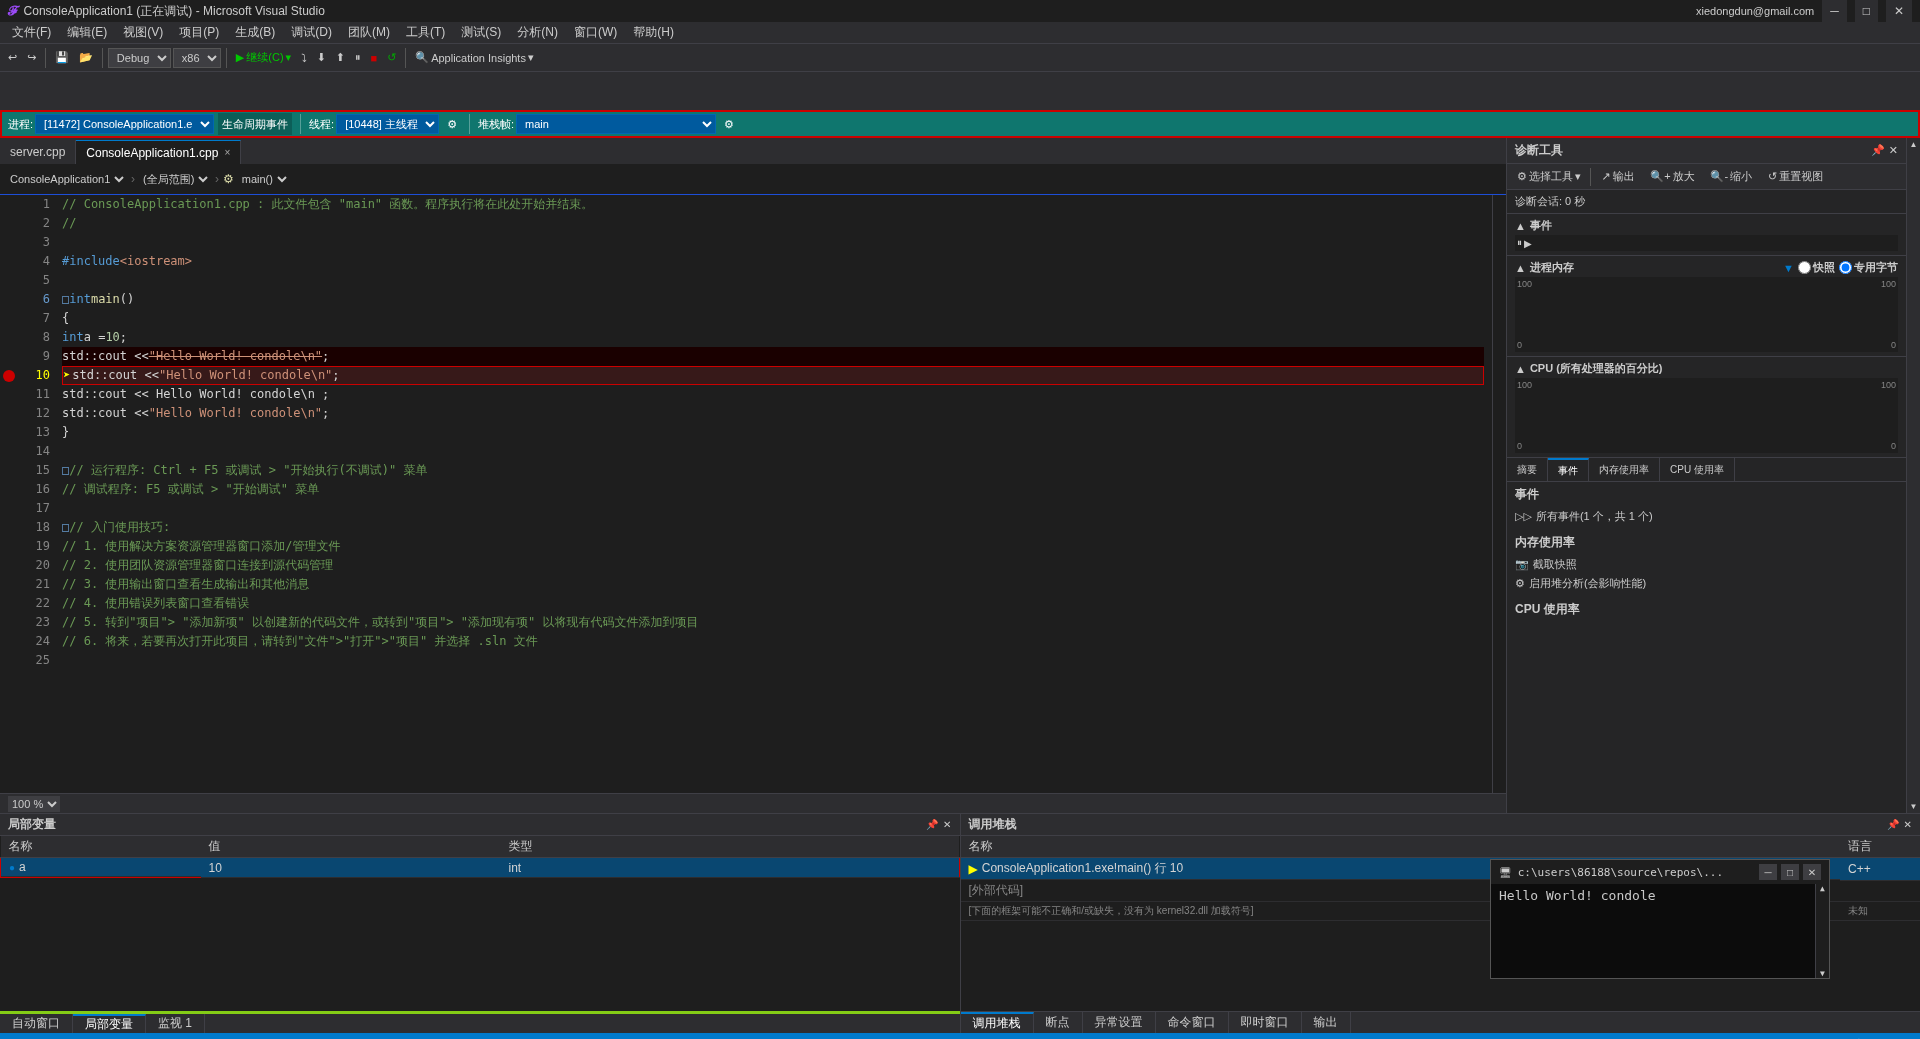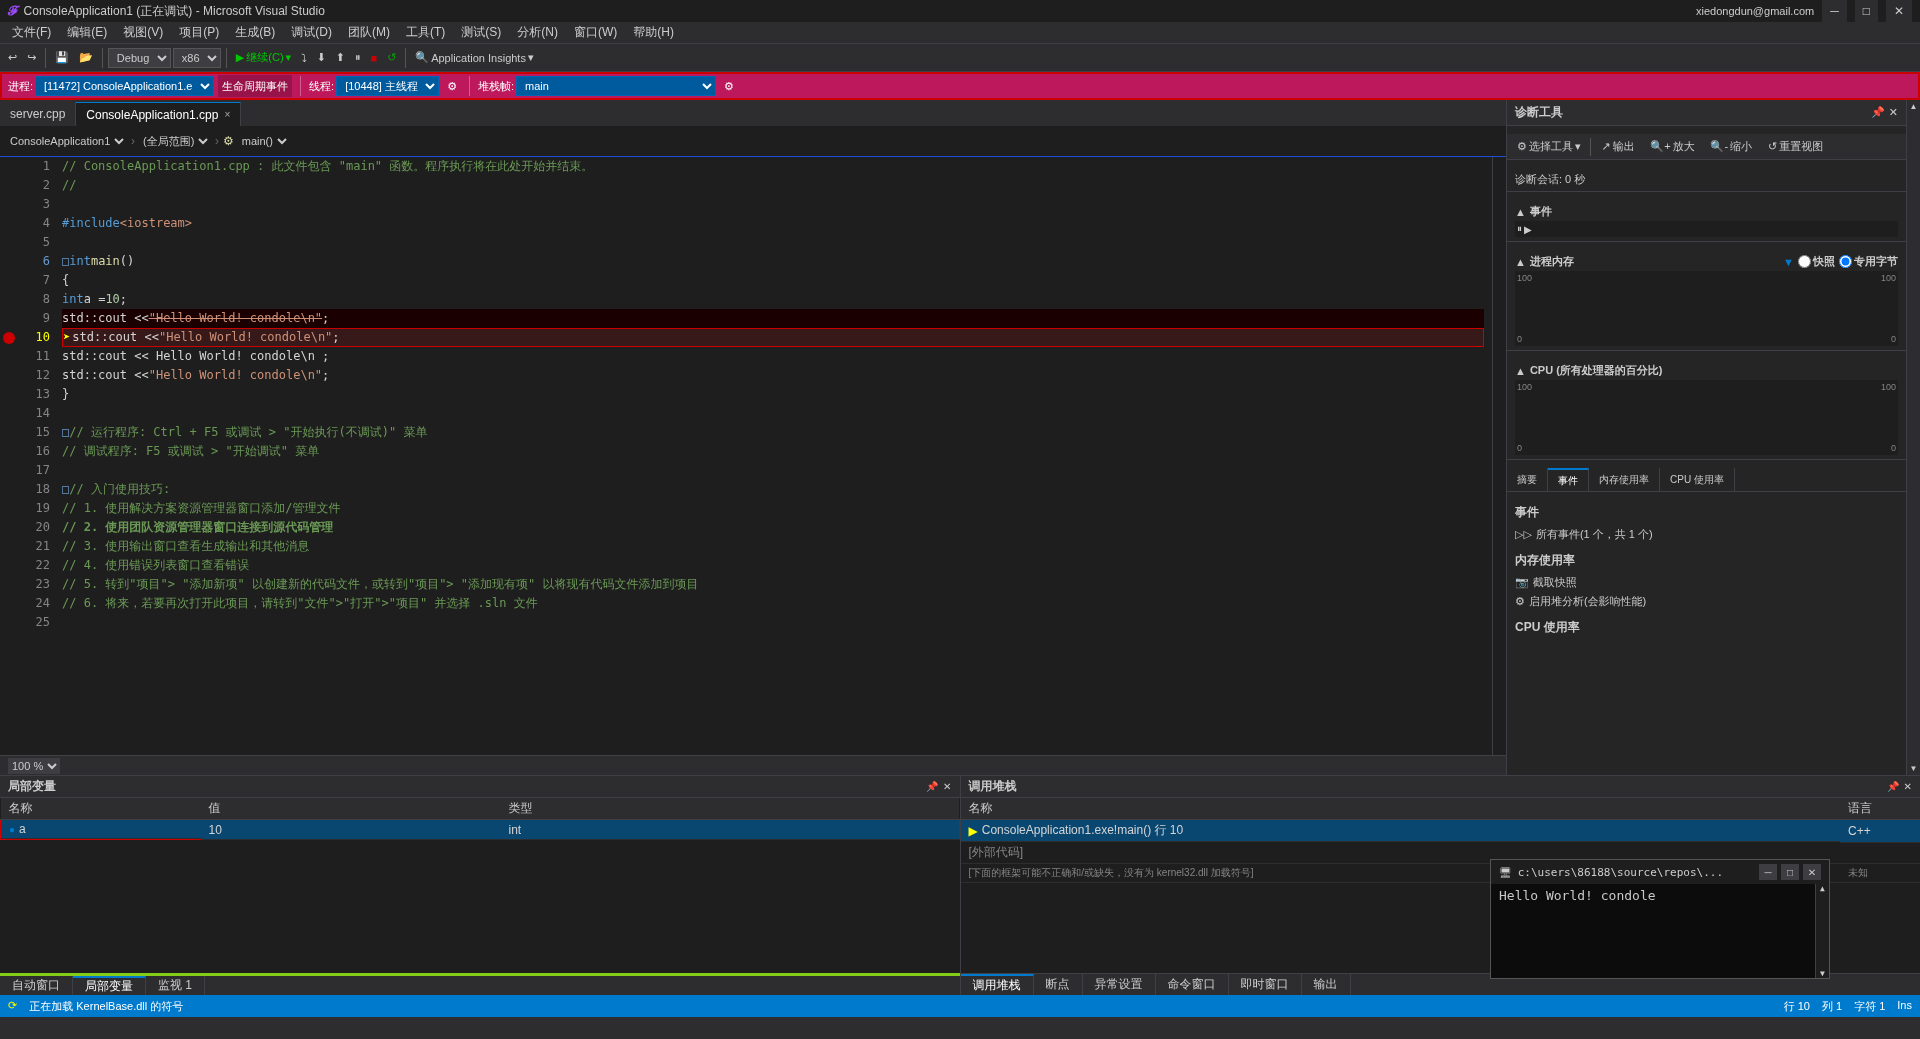--- a/index.html
+++ b/index.html
@@ -14,21 +14,21 @@
     #menu-bar { height: 22px; background: #2d2d30; display: flex; align-items: center; padding: 0 4px; border-bottom: 1px solid #3f3f46; }
     .menu-item { padding: 2px 8px; cursor: pointer; font-size: 12px; color: #ccc; }
 
     
     #toolbar { height: 28px; background: #2d2d30; display: flex; align-items: center; padding: 0 4px; gap: 2px; border-bottom: 1px solid #3f3f46; }
     .toolbar-btn { height: 22px; padding: 0 4px; cursor: pointer; display: flex; align-items: center; gap: 2px; color: #ccc; font-size: 11px; border: none; background: transparent; }
     .toolbar-separator { width: 1px; height: 20px; background: #555; margin: 0 3px; }
     .toolbar-combo { height: 20px; background: #3e3e42; border: 1px solid #555; color: #ccc; font-size: 11px; padding: 0 4px; }
 
     
-    #debug-bar { height: 28px; background: #be185d; display: flex; align-items: center; padding: 0 6px; gap: 4px; }
+    #debug-bar { height: 28px; background: #0f766e; display: flex; align-items: center; padding: 0 6px; gap: 4px; margin-top: 38px; }
     .debug-item { display: flex; align-items: center; gap: 2px; color: #fff; font-size: 11px; }
     .debug-combo { height: 20px; background: #005a9e; border: 1px solid #0066b3; color: #fff; font-size: 11px; padding: 0 4px; }
     .debug-separator { width: 1px; height: 20px; background: rgba(255,255,255,0.3); margin: 0 4px; }
 
     
     #main-layout { display: flex; height: calc(1039px - 22px - 22px - 28px - 28px - 26px - 22px); }
 
     
     #editor-area { flex: 1; display: flex; flex-direction: column; background: #1e1e1e; }
     #tab-bar { height: 26px; background: #2d2d30; display: flex; align-items: flex-end; }
@@ -305,21 +305,21 @@
           </div>
         <div class="code-line"></div>
         <div class="code-line">
             <span style="color:#6699cc;">□</span>
             <span style="color:#6a9955;">// 入门使用技巧:</span>
           </div>
         <div class="code-line">
             <span style="color:#6a9955;">//    1. 使用解决方案资源管理器窗口添加/管理文件</span>
           </div>
         <div class="code-line">
-            <span style="color:#6a9955;font-weight:bold;">//    2. 使用团队资源管理器窗口连接到源代码管理</span>
+            <span style="color:#6a9955;">//    2. 使用团队资源管理器窗口连接到源代码管理</span>
           </div>
         <div class="code-line">
             <span style="color:#6a9955;">//    3. 使用输出窗口查看生成输出和其他消息</span>
           </div>
         <div class="code-line">
             <span style="color:#6a9955;">//    4. 使用错误列表窗口查看错误</span>
           </div>
         <div class="code-line">
             <span style="color:#6a9955;">//    5. 转到"项目"&gt; "添加新项" 以创建新的代码文件，或转到"项目"&gt; "添加现有项" 以将现有代码文件添加到项目</span>
           </div>
@@ -332,21 +332,21 @@
       <div id="editor-scrollbar" style="width:14px;background:#1e1e1e;border-left:1px solid #3f3f46;"></div>
     </div>
 
     <div style="height:20px;background:#2d2d30;display:flex;align-items:center;padding:0 8px;border-top:1px solid #3f3f46;">
       <select style="height:16px;background:#3e3e42;border:none;color:#ccc;font-size:11px;">
         <option>100 %</option>
       </select>
     </div>
   </div>
 
-  <div id="diag-panel" style="width:400px;background:#252526;border-left:1px solid #3f3f46;display:flex;flex-direction:column;overflow:hidden;gap:8px;">
+  <div id="diag-panel" style="width:400px;background:#252526;border-left:1px solid #3f3f46;display:flex;flex-direction:column;overflow:hidden;">
     <div style="height:26px;background:#2d2d30;display:flex;align-items:center;justify-content:space-between;padding:0 8px;border-bottom:1px solid #3f3f46;">
       <span style="font-size:12px;color:#ccc;font-weight:bold;">诊断工具</span>
       <div style="display:flex;gap:4px;">
         <button style="background:none;border:none;color:#ccc;cursor:pointer;font-size:11px;">📌</button>
         <button style="background:none;border:none;color:#ccc;cursor:pointer;font-size:11px;">✕</button>
       </div>
     </div>
     <div style="height:26px;background:#2d2d30;display:flex;align-items:center;padding:0 4px;gap:4px;border-bottom:1px solid #3f3f46;">
       <button class="diag-tool-btn">⚙ <span>选择工具</span> ▾</button>
       <div style="width:1px;height:18px;background:#555;"></div>

